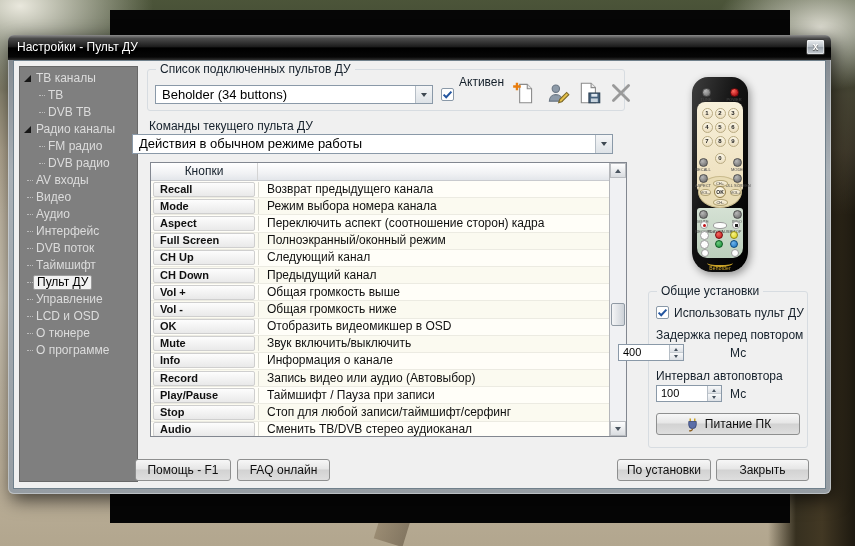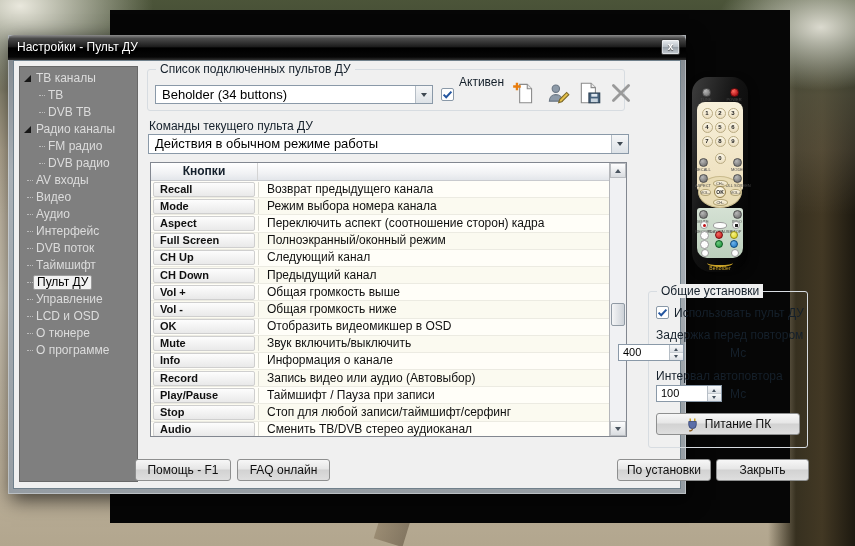--- a/index.html
+++ b/index.html
@@ -14,21 +14,21 @@
       linear-gradient(180deg, rgba(70,80,52,.95) 0px, rgba(52,62,40,.9) 42px, rgba(98,99,78,.55) 95px, rgba(140,133,110,.25) 150px, rgba(0,0,0,0) 215px),
       radial-gradient(ellipse 260px 210px at 0% 55%, rgba(206,199,183,.85), rgba(206,199,183,0) 75%),
       linear-gradient(90deg, rgba(0,0,0,0) 768px, rgba(44,38,22,.92) 796px, rgba(60,50,30,.95) 822px, rgba(26,22,13,.98) 855px),
       linear-gradient(0deg, #b2a68e 0px, #bcb09a 80px, rgba(188,176,154,0) 170px);}
   #bg-trunk{position:absolute;left:395px;bottom:0;width:30px;height:150px;opacity:.45;
     background:linear-gradient(90deg,#7a684e,#4a3c2a);transform:rotate(17deg);}
   
   #app-window{position:absolute;left:110px;top:10px;width:680px;height:513px;background:#060606;}
 
   
-  .dialog{position:absolute;left:8px;top:35px;width:678px;height:459px;border-radius:0;
+  .dialog{position:absolute;left:8px;top:35px;width:823px;height:459px;border-radius:6px;
     background:linear-gradient(180deg,#7d8389 0%,#a9b0b6 30%,#969da3 100%);
     box-shadow:3px 6px 18px rgba(0,0,0,.65), inset 0 0 0 1px rgba(255,255,255,.35);}
   .titlebar{position:absolute;left:0;top:0;right:0;height:25px;border-radius:6px 6px 0 0;
     background:linear-gradient(180deg,#8c8c8c 0%,#4a4a4a 14%,#1d1d1d 46%,#000 52%,#060606 88%,#2e2e2e 100%);}
   .title{position:absolute;left:9px;top:5px;font-size:12px;color:#fff;text-shadow:0 1px 3px rgba(0,0,0,.9);white-space:nowrap;}
   .closebtn{position:absolute;right:6px;top:4px;width:19px;height:16px;box-sizing:border-box;
     background:linear-gradient(#eceff2,#b9c0c7 48%,#98a0a8 52%,#c7cdd3);
     border:1px solid #3a3a3a;border-radius:2px;color:#fff;font:bold 10px/14px "Liberation Sans",sans-serif;
     text-align:center;text-shadow:0 1px 1px #444;box-shadow:inset 0 0 0 1px rgba(255,255,255,.45);cursor:default;}
   .client{position:absolute;left:5px;right:5px;top:25px;bottom:5px;background:#f0f0f0;border:1px solid #70808b;}
@@ -68,21 +68,21 @@
   .ticon{position:absolute;width:26px;height:26px;top:19px;cursor:default;}
   .ticon svg{width:26px;height:26px;display:block;}
 
   
   .table{position:absolute;left:136px;top:101px;width:477px;height:275px;border:1px solid #828790;
     background:#fff;box-sizing:border-box;}
   .tleft{position:absolute;left:0;top:0;right:17px;bottom:0;overflow:hidden;}
   .thead{display:flex;height:17px;background:linear-gradient(#ffffff,#f1f2f4 60%,#e3e6ea);
     border-bottom:1px solid #c8cace;font-size:12px;color:#15202b;}
   .th{box-sizing:border-box;text-align:center;line-height:16px;}
-  .th1{width:107px;border-right:1px solid #d4d4d4;font-weight:bold;}
+  .th1{width:107px;border-right:1px solid #d4d4d4;}
   .th2{flex:1;}
   .trow{display:flex;height:17.2px;box-sizing:border-box;border-bottom:1px solid #ecebe2;
     background:#fffef8;font-size:12px;align-items:center;}
   .trow.alt{background:#fbfaf0;}
   .c1{width:107px;box-sizing:border-box;}
   .btncell{display:block;margin:1px 3px 1px 2px;height:13px;line-height:13px;
     background:linear-gradient(#fdfdfd,#e9e9e9);border:1px solid #cfcfcf;border-radius:2px;
     font-weight:bold;font-size:11px;padding-left:6px;color:#101010;white-space:nowrap;overflow:hidden;}
   .c2{flex:1;border-left:1px solid #dcdcd4;padding-left:8px;color:#101010;white-space:nowrap;overflow:hidden;line-height:15px;}
   
@@ -216,21 +216,21 @@
           <rect x="12.8" y="17" width="6.4" height="3.4" fill="#c8d4de"></rect>
         </svg>
     </span>
     <span class="ticon" style="left:594px;">
       <svg viewBox="0 0 24 24">
           <path d="M5 5 19 19M19 5 5 19" stroke="#9a9a9a" stroke-width="2.6" stroke-linecap="round"></path>
         </svg>
     </span>
 
     <span class="flabel" style="left:135px;top:58px;">Команды текущего пульта ДУ</span>
-    <div class="combo" style="left:134px;top:73px;width:481px;height:20px;">
+    <div class="combo" style="left:118px;top:73px;width:481px;height:20px;">
       <span class="val">Действия в обычном режиме работы</span>
       <span class="cbtn">
           <i></i>
         </span>
     </div>
 
     <div class="table">
       <div class="tleft">
         <div class="thead">
           <div class="th th1">Кнопки</div>

